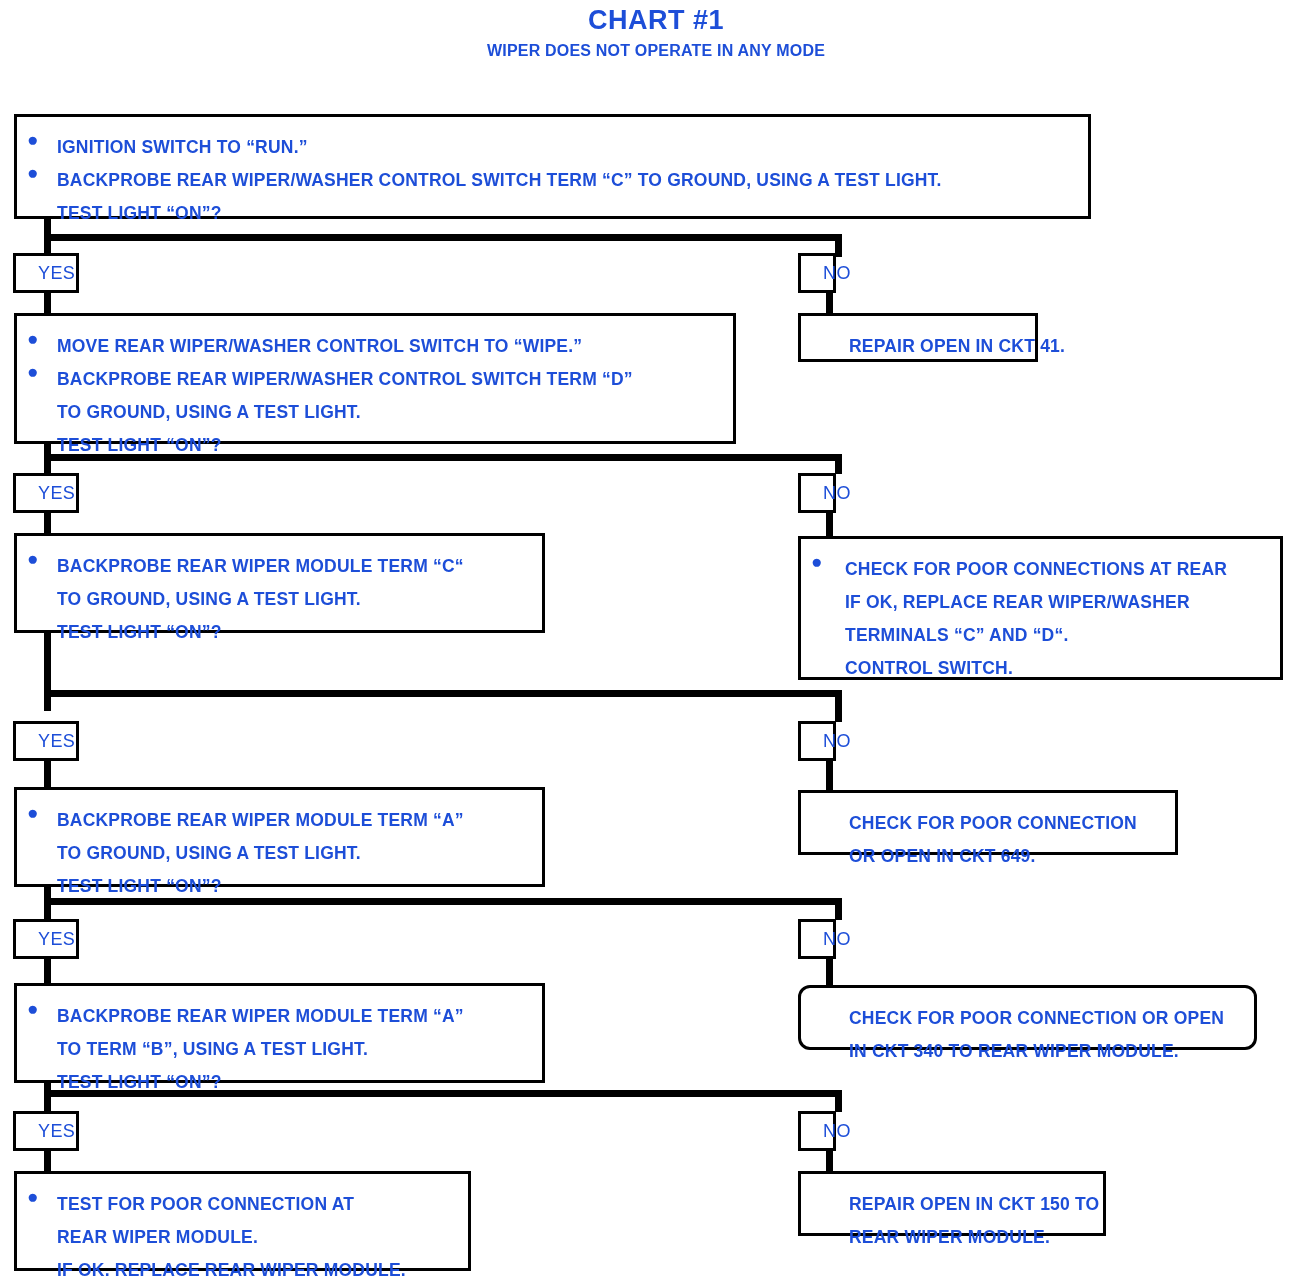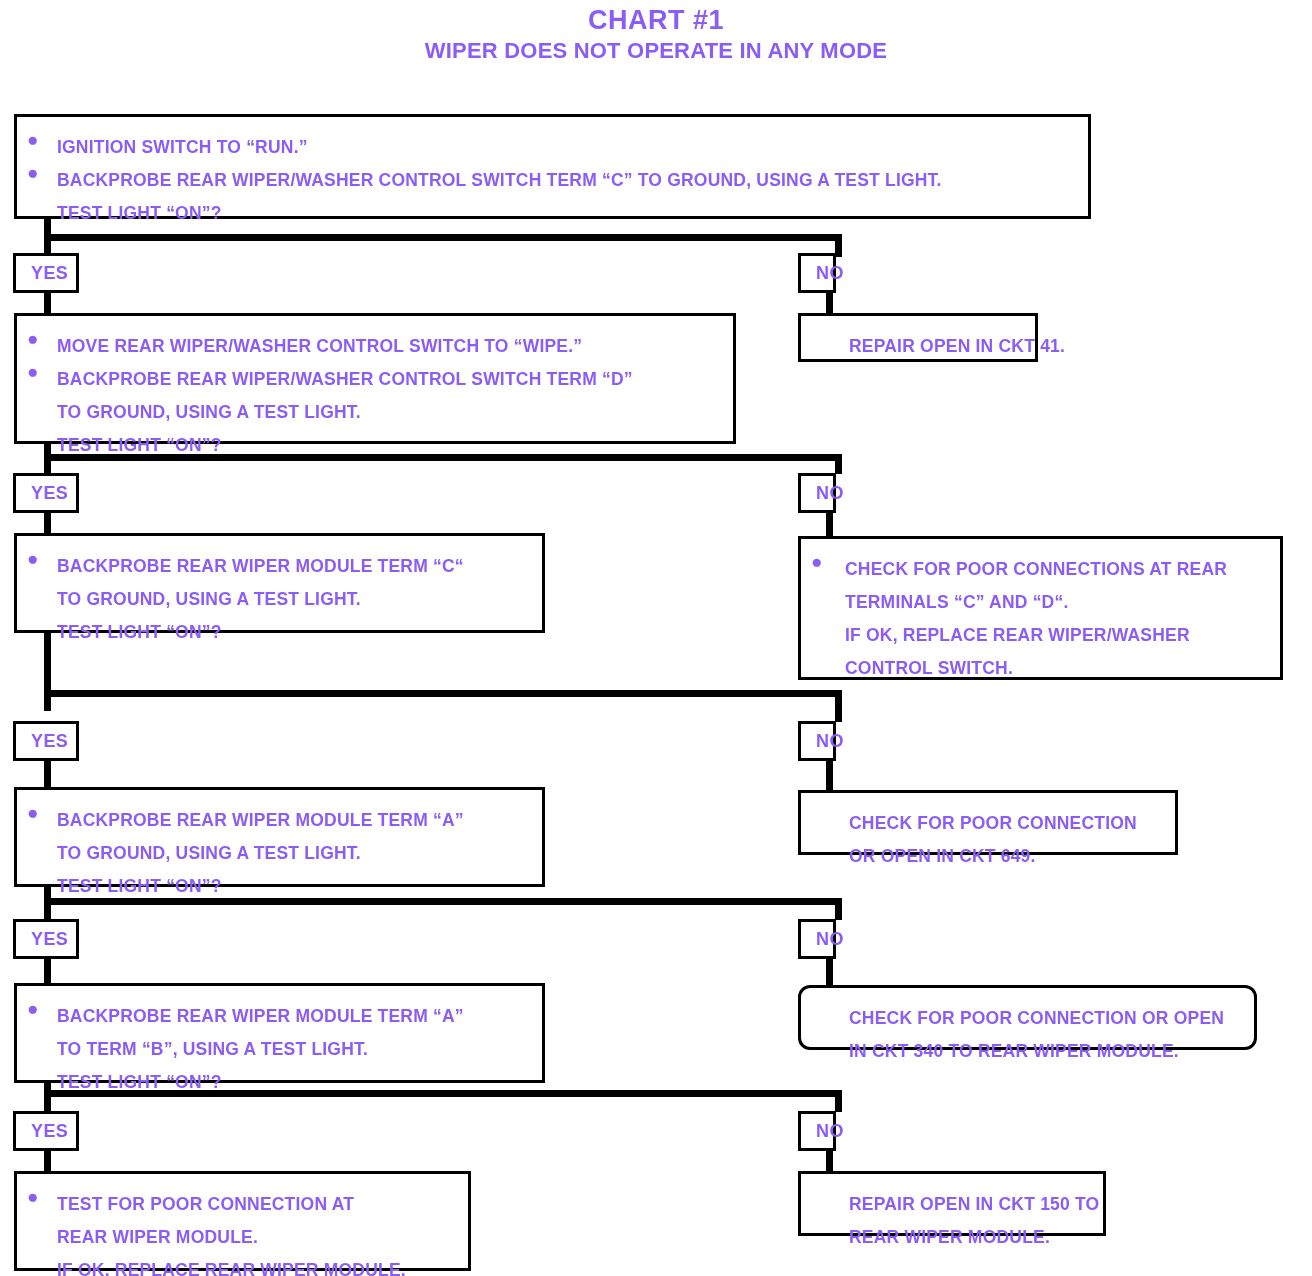--- a/index.html
+++ b/index.html
@@ -6,40 +6,40 @@
     margin: 0;
     padding: 0;
     background: #ffffff;
   }
   #page {
     position: relative;
     width: 1312px;
     height: 1276px;
     background: #ffffff;
     font-family: "Liberation Sans", sans-serif;
-    color: #8b5cf6;
+    color: #1d4ed8;
     overflow: hidden;
   }
 
   
   .title-block {
     position: absolute;
     left: 0;
     top: 4px;
     width: 1312px;
     text-align: center;
   }
   .title-main {
     font-size: 27px;
     font-weight: bold;
     letter-spacing: 0.5px;
     line-height: 32px;
   }
   .title-sub {
-    font-size: 22px;
+    font-size: 16px;
     font-weight: bold;
     letter-spacing: 0.2px;
     line-height: 28px;
     margin-top: 1px;
   }
 
   
   .node {
     position: absolute;
     box-sizing: border-box;
@@ -74,23 +74,23 @@
   
   .tag {
     position: absolute;
     box-sizing: border-box;
     border: 3px solid #000;
     background: #fff;
     width: 66px;
     height: 40px;
     display: flex;
     align-items: center;
-    padding-left: 15px;
+    padding-left: 22px;
     font-size: 18px;
-    font-weight: bold;
+    font-weight: normal;
     letter-spacing: 0.4px;
   }
   .tag.no { width: 38px; }
 
   
   .conn-h {
     position: absolute;
     background: #000;
     height: 7px;
   }
@@ -203,25 +203,25 @@
   </div>
 
   <div class="node right" style="left:798px; top:536px; width:485px; height:144px;">
     <div class="node-inner">
         <div class="line">
           <span class="bullet">●</span>
           <span class="txt">CHECK FOR POOR CONNECTIONS AT REAR</span>
         </div>
         <div class="line">
           <span class="bullet blank">●</span>
+          <span class="txt">IF OK, REPLACE REAR WIPER/WASHER</span>
+        </div>
+        <div class="line">
+          <span class="bullet blank">●</span>
           <span class="txt">TERMINALS “C” AND “D“.</span>
-        </div>
-        <div class="line">
-          <span class="bullet blank">●</span>
-          <span class="txt">IF OK, REPLACE REAR WIPER/WASHER</span>
         </div>
         <div class="line">
           <span class="bullet blank">●</span>
           <span class="txt">CONTROL SWITCH.</span>
         </div>
       </div>
   </div>
 
   <div class="conn-v" style="left:44px; top:633px; height:78px;"></div>
   <div class="conn-h" style="left:44px; top:690px; width:798px;"></div>

